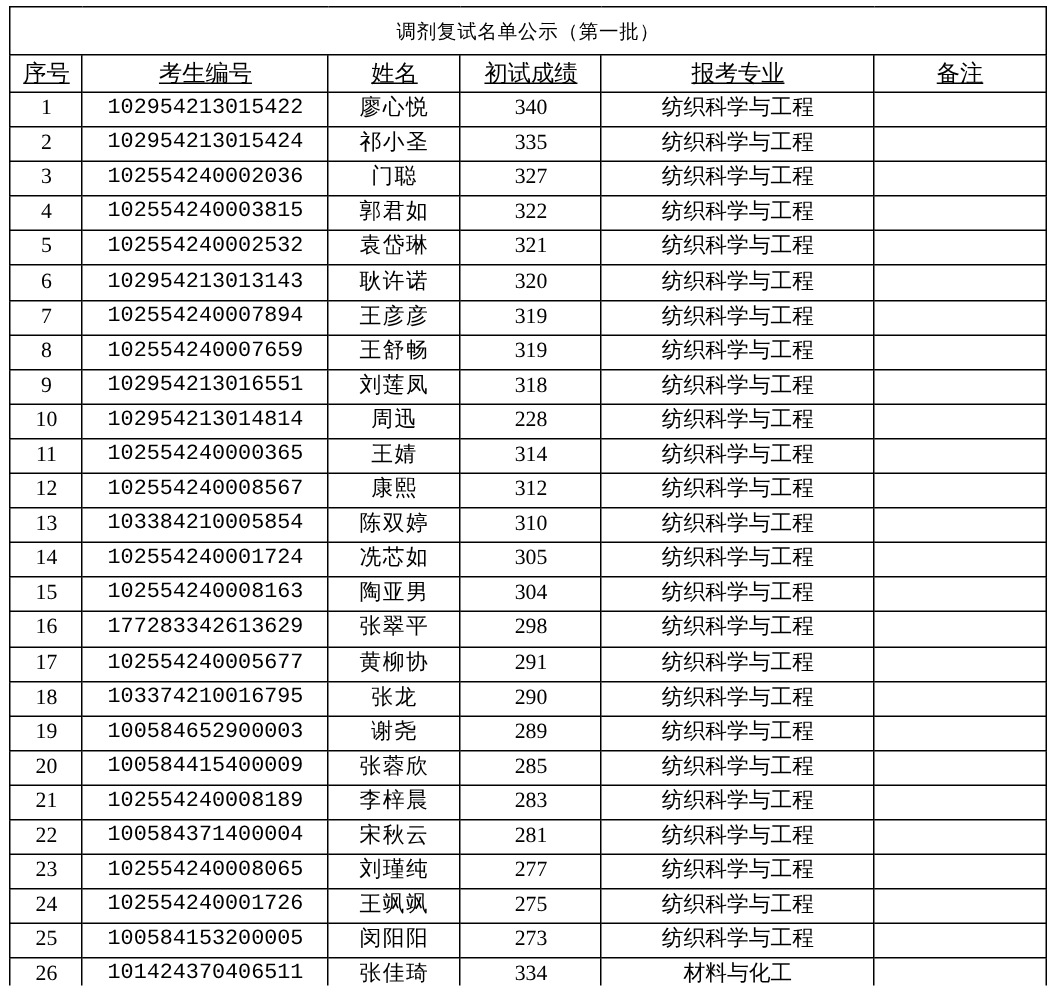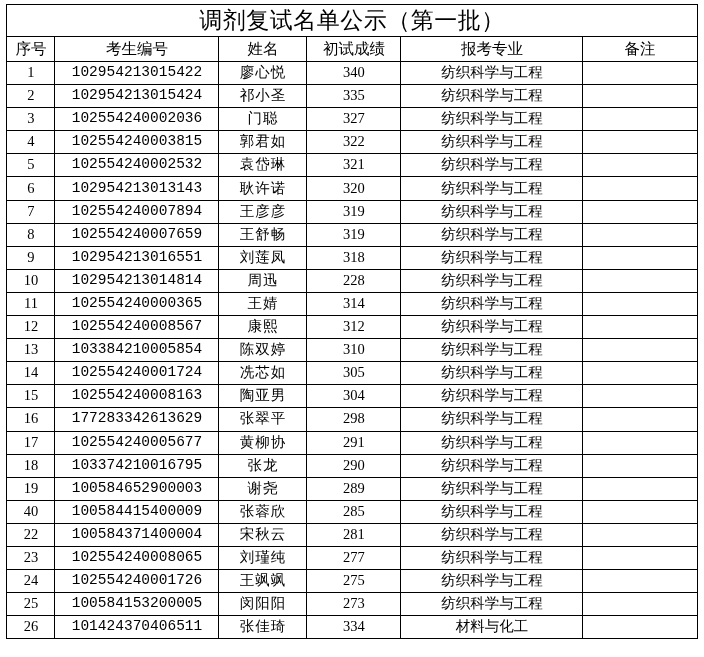--- a/index.html
+++ b/index.html
@@ -28,28 +28,29 @@
   }
   table.doc-table td, table.doc-table th {
     border: 1px solid #000000;
     padding: 0;
     text-align: center;
     vertical-align: middle;
     font-weight: normal;
   }
   .title-cell {
     height: 31px;
-    font-size: 23px;
+    font-size: 13px;
     font-weight: bold;
     letter-spacing: 0.5px;
   }
   .header-row td {
     height: 24px;
     font-size: 15.5px;
     font-weight: bold;
+    text-decoration: underline;
   }
   .body-row td {
     height: 22.1px;
     font-size: 14.5px;
     line-height: 1.1;
   }
   .col-seq { width: 48px; }
   .col-id { width: 164px; }
   .col-name { width: 88px; }
   .col-score { width: 94px; }
@@ -237,24 +238,32 @@
         </tr>
         <tr class="body-row">
           <td>19</td>
           <td class="id-cell">100584652900003</td>
           <td class="name-cell">谢尧</td>
           <td>289</td>
           <td class="major-cell">纺织科学与工程</td>
           <td></td>
         </tr>
         <tr class="body-row">
-          <td>40</td>
+          <td>20</td>
           <td class="id-cell">100584415400009</td>
           <td class="name-cell">张蓉欣</td>
           <td>285</td>
+          <td class="major-cell">纺织科学与工程</td>
+          <td></td>
+        </tr>
+        <tr class="body-row">
+          <td>21</td>
+          <td class="id-cell">102554240008189</td>
+          <td class="name-cell">李梓晨</td>
+          <td>283</td>
           <td class="major-cell">纺织科学与工程</td>
           <td></td>
         </tr>
         <tr class="body-row">
           <td>22</td>
           <td class="id-cell">100584371400004</td>
           <td class="name-cell">宋秋云</td>
           <td>281</td>
           <td class="major-cell">纺织科学与工程</td>
           <td></td>

